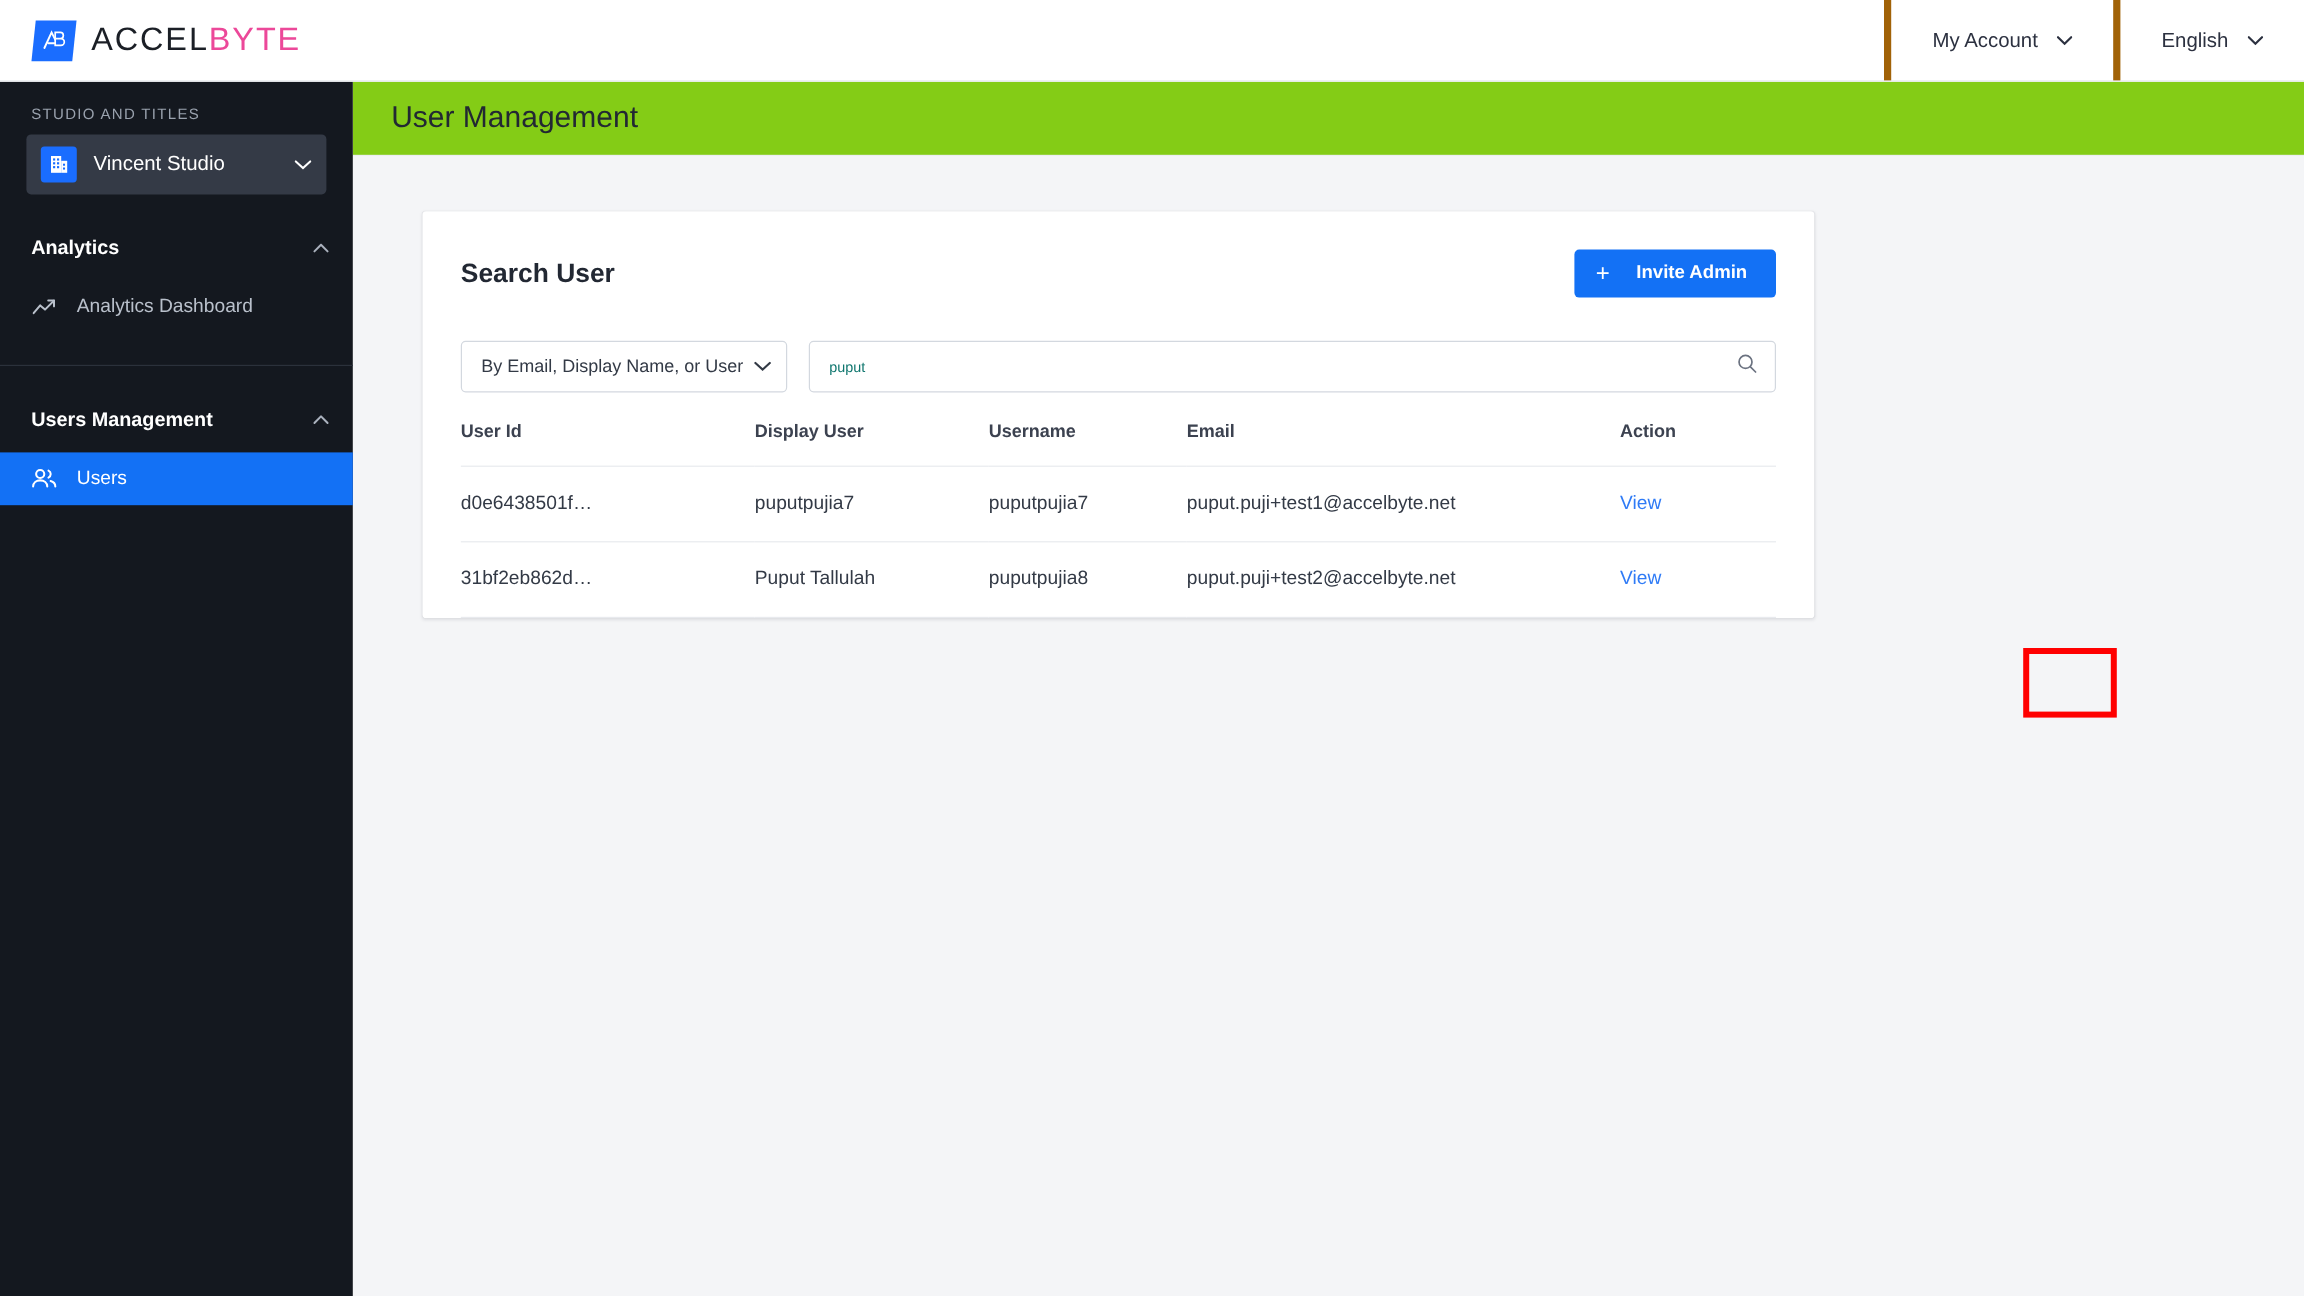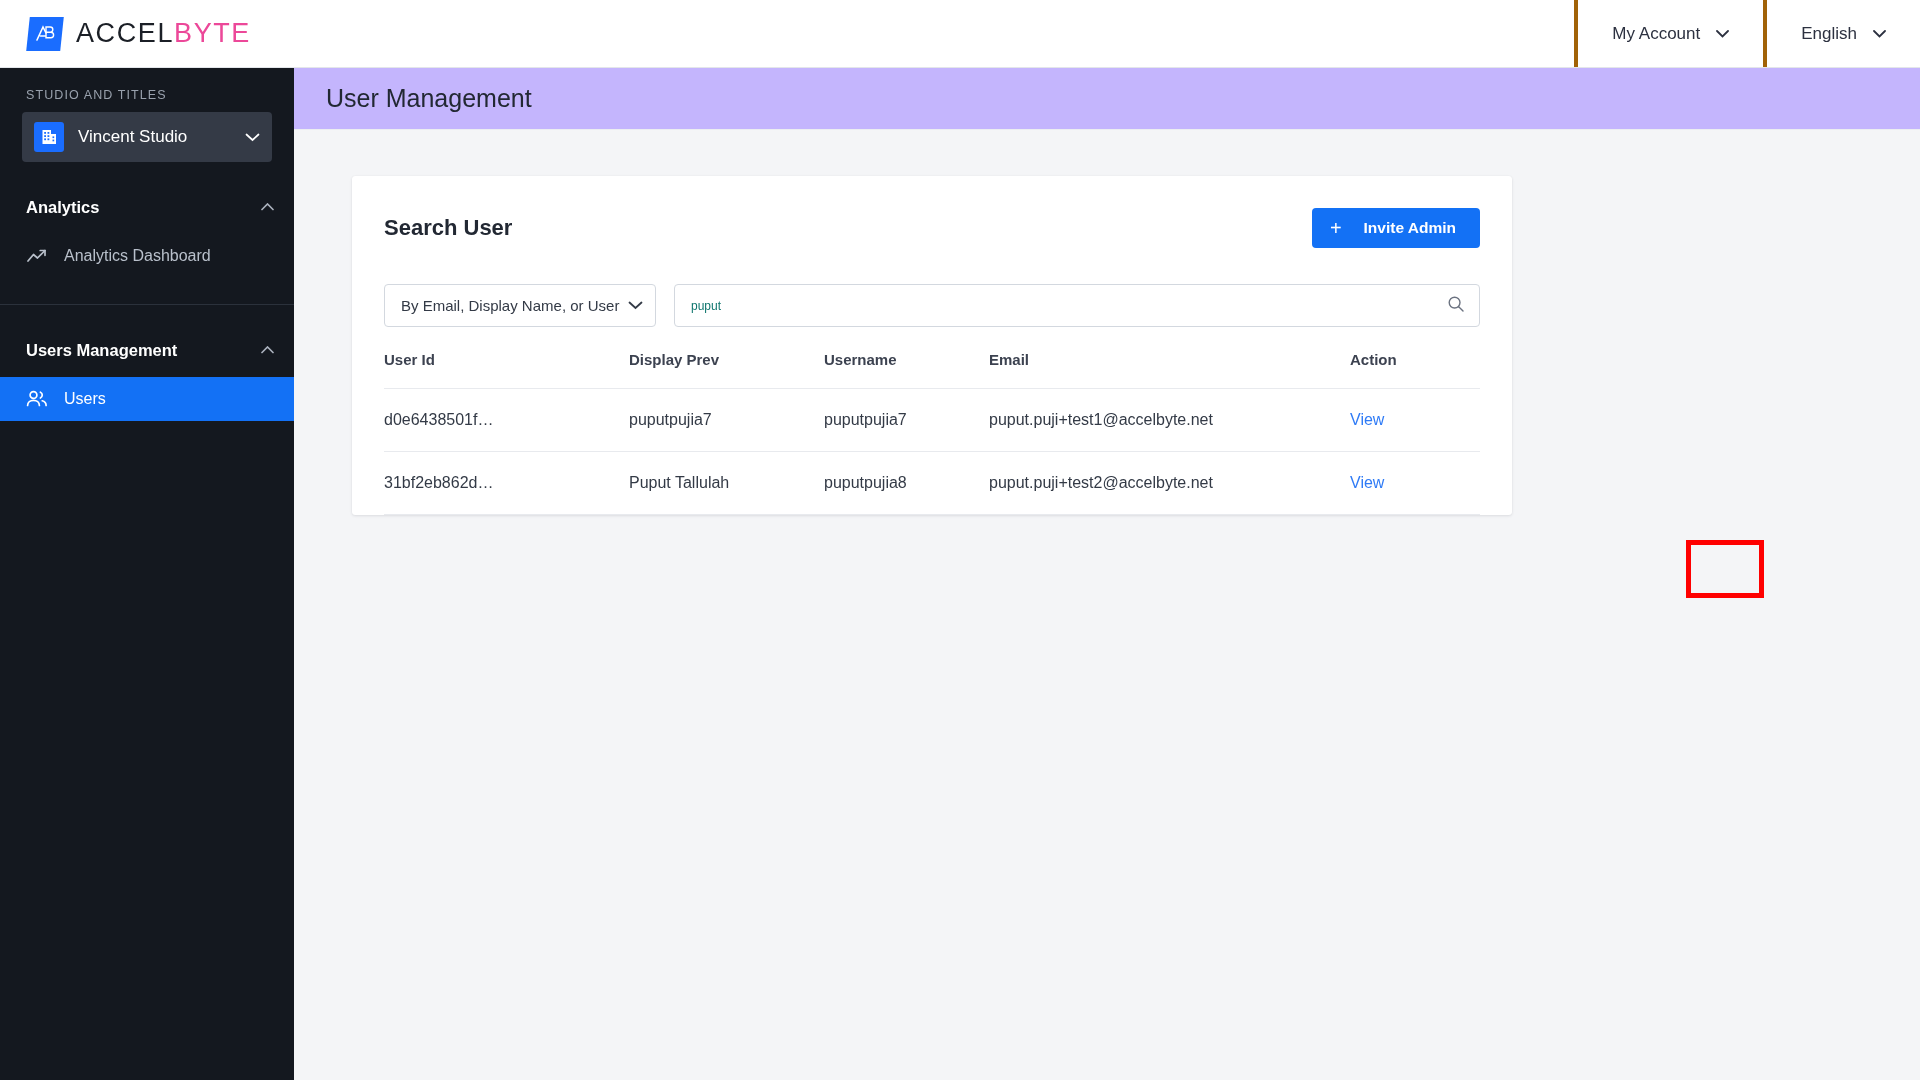--- a/index.html
+++ b/index.html
@@ -32,21 +32,21 @@
   .brand-name {
     font-size: 27px; letter-spacing: 1.6px; color: #1b1f26; font-weight: 400;
   }
   .brand-name .thin { color: #ec4899; font-weight: 300; }
   .topbar-spacer { flex: 1; }
   .top-menu { display: flex; align-items: stretch; }
   .top-menu-item {
     display: flex; align-items: center; gap: 16px;
     padding: 0 34px;
     font-size: 17px; color: #2c3140;
-    border-left: 4px solid #a16207;
+    border-left: 6px solid #a16207;
     cursor: pointer;
   }
   .chev { display: inline-block; }
   .chev svg { display: block; }
 
   
   .body-row { flex: 1; display: flex; min-height: 0; }
 
   
   .sidebar {
@@ -80,21 +80,21 @@
     padding: 0 26px; height: 44px; margin-top: 12px;
     font-size: 16px; color: #b9c0cb; cursor: pointer;
   }
   .side-item.active { background: #1371f5; color: #ffffff; }
   .side-item .ic { width: 22px; display: flex; align-items: center; justify-content: center; }
   .side-divider { height: 1px; background: #2b313b; margin: 26px 0 0 0; }
 
   
   .main { flex: 1; display: flex; flex-direction: column; min-width: 0; background: #f4f5f7; }
   .page-head {
-    background: #c4b5fd; height: 62px; min-height: 62px;
+    background: #84cc16; height: 62px; min-height: 62px;
     display: flex; align-items: center; padding-left: 32px;
     border-bottom: 1px solid #eceef1;
   }
   .page-title { font-size: 25px; color: #222833; font-weight: 400; }
   .main-scroll { flex: 1; padding: 46px 58px 0 58px; }
 
   .card {
     background: #ffffff; border-radius: 3px;
     box-shadow: 0 1px 3px rgba(16,24,40,.10), 0 0 1px rgba(16,24,40,.08);
     padding: 32px 32px 0 32px;
@@ -296,21 +296,21 @@
                 </svg>
               </span>
             </div>
           </div>
 
 
           <table>
             <thead>
               <tr>
                 <th class="col-id">User Id</th>
-                <th class="col-dn">Display Prev</th>
+                <th class="col-dn">Display User</th>
                 <th class="col-un">Username</th>
                 <th class="col-em">Email</th>
                 <th class="col-ac">Action</th>
               </tr>
             </thead>
             <tbody>
               <tr>
                 <td>d0e6438501f…</td>
                 <td>puputpujia7</td>
                 <td>puputpujia7</td>

